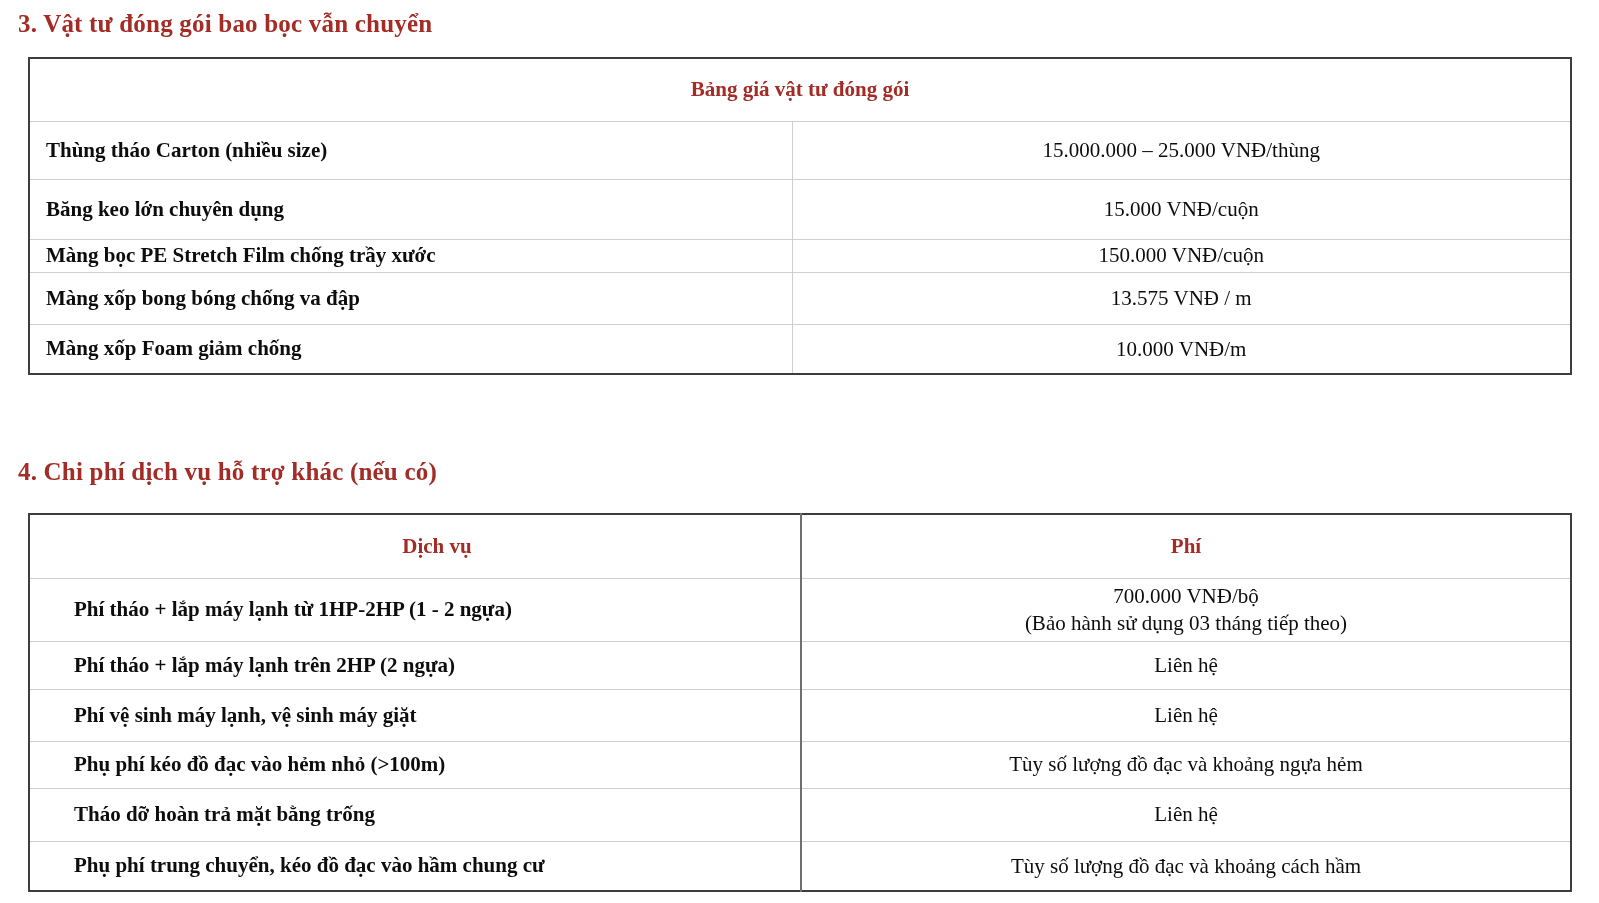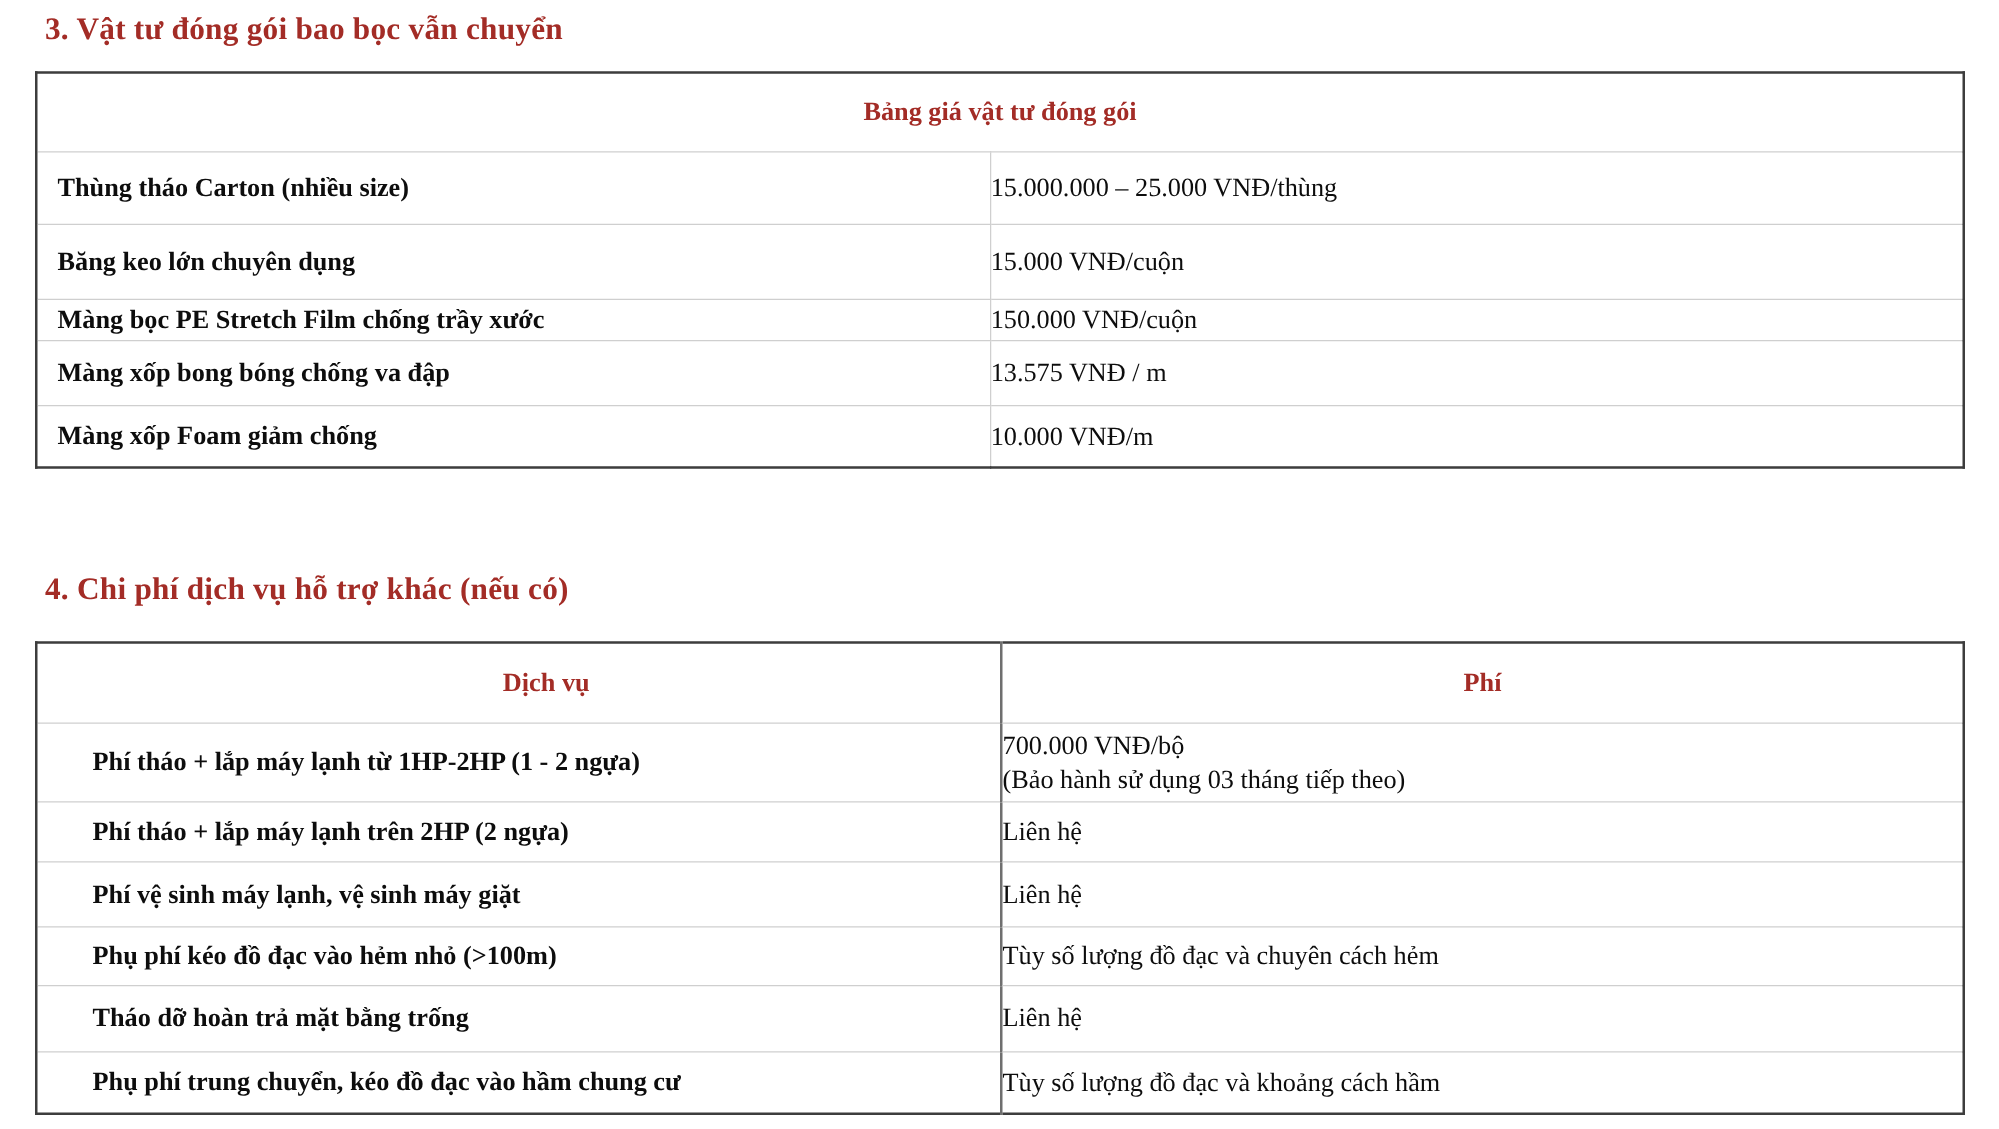--- a/index.html
+++ b/index.html
@@ -3,21 +3,21 @@
 <meta charset="utf-8">
 <style>
   * { margin: 0; padding: 0; box-sizing: border-box; }
   html, body { width: 1599px; height: 903px; background: #ffffff; overflow: hidden; }
   body { font-family: "Liberation Serif", "DejaVu Serif", serif; color: #111111; }
 
   .page { position: relative; width: 1599px; height: 903px; background: #ffffff; }
 
   .section-heading {
     position: absolute;
-    left: 36px;
+    left: 18px;
     font-size: 25px;
     font-weight: bold;
     color: #a32c26;
     letter-spacing: 0.2px;
   }
   #heading-3 { top: 10px; }
   #heading-4 { top: 458px; }
 
   table.price-table {
     position: absolute;
@@ -52,21 +52,21 @@
     font-size: 23px;
   }
   td.col-left {
     text-align: left;
     padding-left: 16px;
     font-weight: bold;
     color: #0d0d0d;
     font-size: 22px;
   }
   td.col-right {
-    text-align: left;
+    text-align: center;
     font-weight: normal;
     color: #0d0d0d;
     font-size: 21px;
     line-height: 1.25;
     margin-left: 32px;
   }
 </style>
 </head>
 <body>
 
@@ -128,21 +128,21 @@
       <tr style="height:48px">
         <td class="col-left">Phí tháo + lắp máy lạnh trên 2HP (2 ngựa)</td>
         <td class="col-right">Liên hệ</td>
       </tr>
       <tr style="height:52px">
         <td class="col-left">Phí vệ sinh máy lạnh, vệ sinh máy giặt</td>
         <td class="col-right">Liên hệ</td>
       </tr>
       <tr style="height:47px">
         <td class="col-left">Phụ phí kéo đồ đạc vào hẻm nhỏ (&gt;100m)</td>
-        <td class="col-right">Tùy số lượng đồ đạc và chuyên cách hẻm</td>
+        <td class="col-right">Tùy số lượng đồ đạc và khoảng ngựa hẻm</td>
       </tr>
       <tr style="height:53px">
         <td class="col-left">Tháo dỡ hoàn trả mặt bằng trống</td>
         <td class="col-right">Liên hệ</td>
       </tr>
       <tr style="height:50px">
         <td class="col-left">Phụ phí trung chuyển, kéo đồ đạc vào hầm chung cư</td>
         <td class="col-right">Tùy số lượng đồ đạc và khoảng cách hầm</td>
       </tr>
     </tbody>

